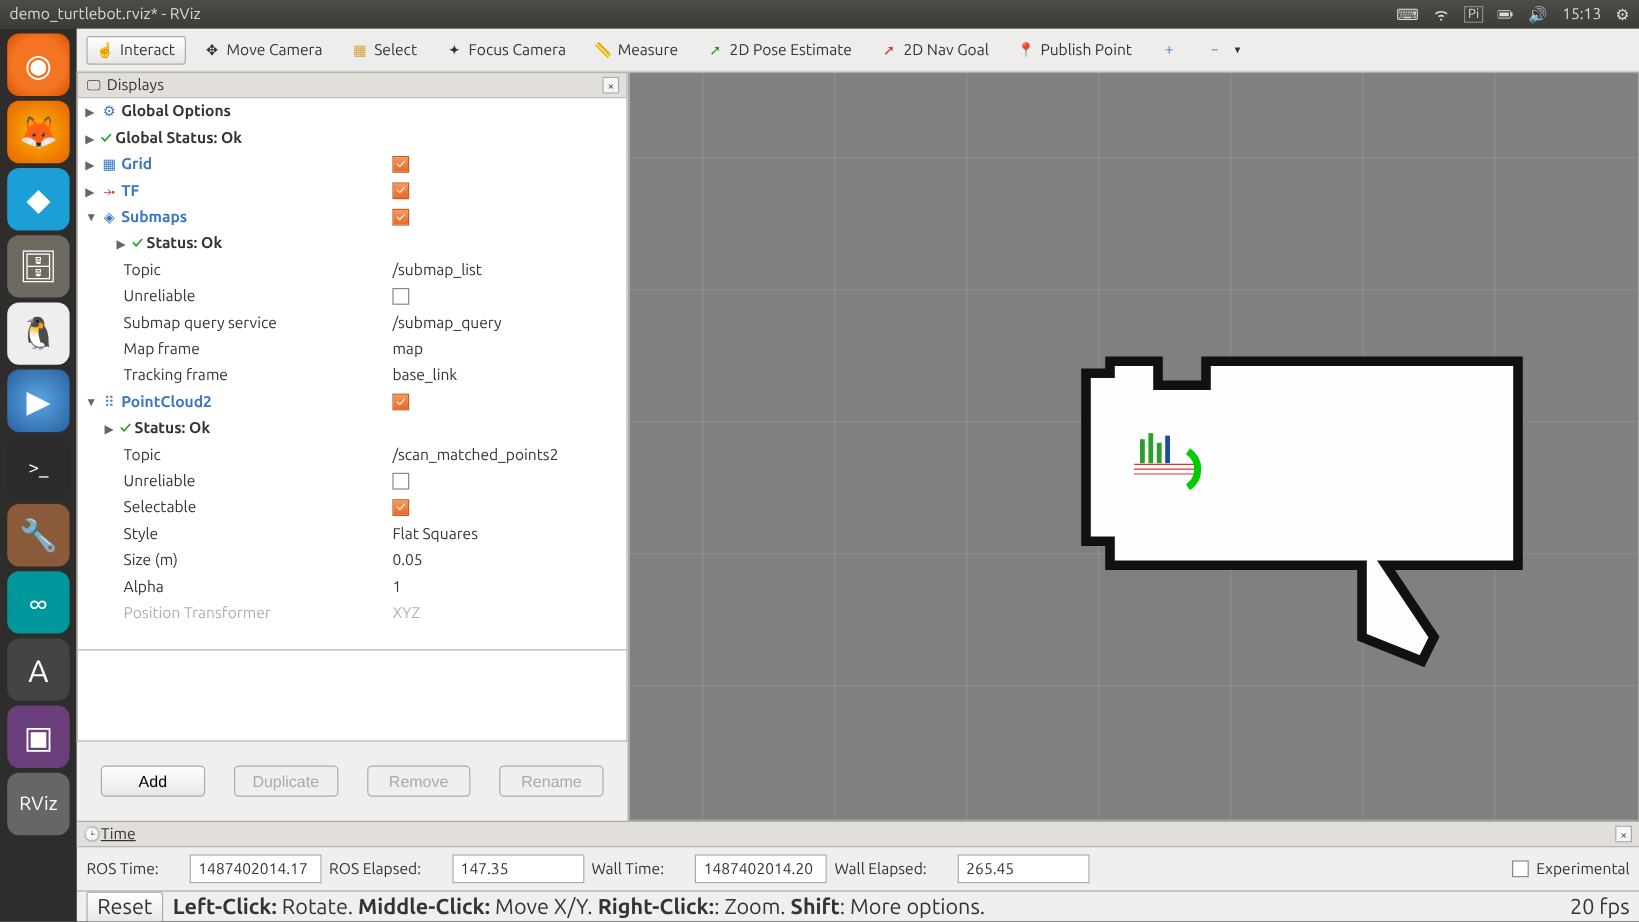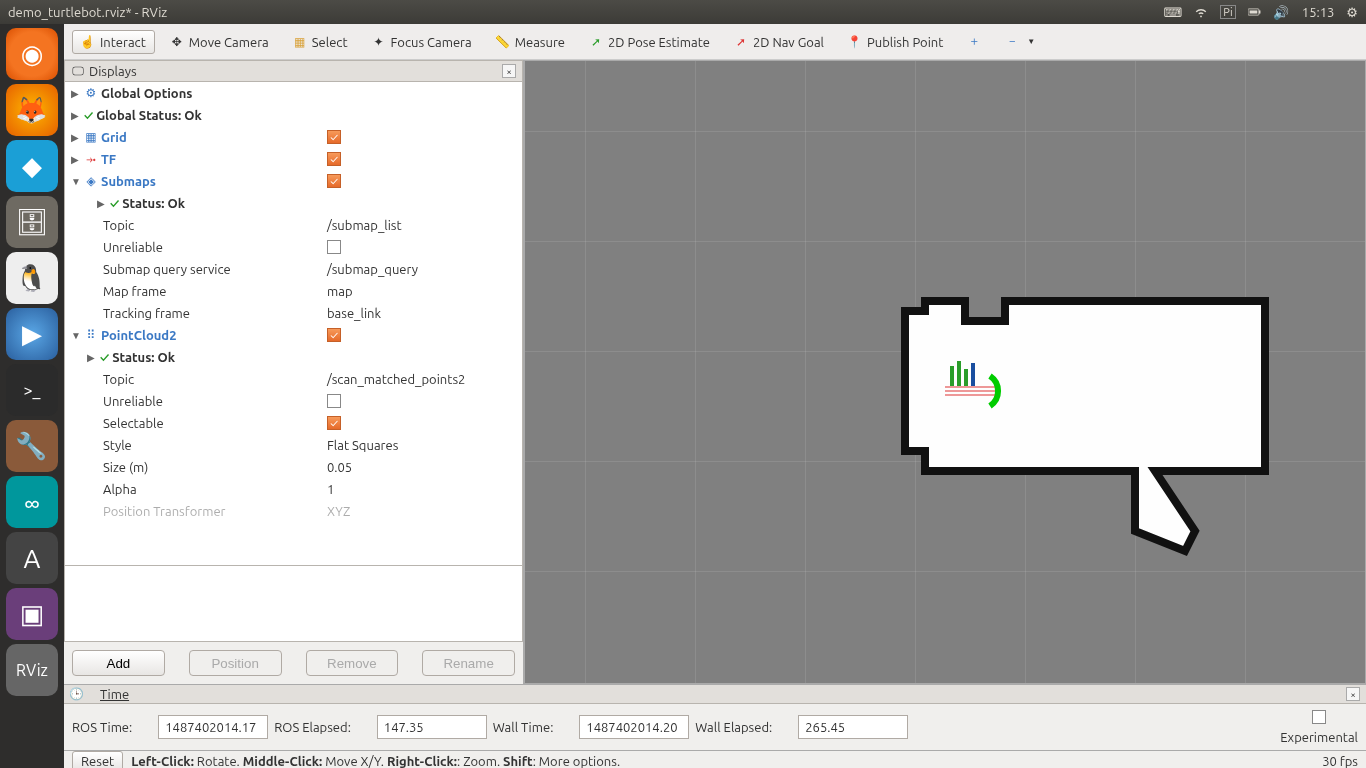--- a/index.html
+++ b/index.html
@@ -49,36 +49,36 @@
 .indent-1 { padding-left: 16px; }
 .indent-2 { padding-left: 32px; }
 .bold { font-weight: bold; }
 .blue { color: #3a78c4; }
 .check { color: #2a9d2a; font-weight: bold; }
 .ico-small { width: 14px; height: 14px; display:inline-flex; align-items:center; justify-content:center; font-size:12px; }
 .cb { width: 14px; height: 14px; border: 1px solid #888; display: inline-flex; align-items:center; justify-content:center; background:#fff; font-size:11px; }
 .cb.checked { background: linear-gradient(#f79a5a,#e66a2a); color:#fff; border-color:#c56028; }
 
 .desc-box { height: 76px; background: #fff; border: 1px solid #b8b4ae; border-top: none; }
-.btn-row { display: flex; gap: 24px; padding: 8px; }
+.btn-row { display: flex; gap: 24px; padding: 20px; }
 .btn { flex: 1; height: 26px; border: 1px solid #b0aaa4; background: linear-gradient(#fff,#e8e6e4); border-radius: 4px; cursor: pointer; display:flex; align-items:center; justify-content:center; }
 .btn:disabled, .btn.disabled { color: #aaa; background: #f0efed; }
 
 .viz { flex: 1; background: #808080; position: relative; border: 1px solid #aaa; }
 .grid-line { position: absolute; background: rgba(255,255,255,0.1); }
 .map-img { position: absolute; left: 360px; top: 210px; width: 400px; height: 300px; }
 
 .time-panel { height: 84px; border-top: 1px solid #aaa; display:flex; flex-direction:column; }
 .time-header { height: 22px; background: #e2dfdb; border-bottom: 1px solid #b8b4ae; padding: 2px 6px; display:flex; align-items:center; }
 .time-row { display: flex; align-items: center; gap: 6px; padding: 6px 8px; }
 .time-field { border: 1px solid #b0aaa4; background:#fff; padding: 3px 6px; min-width: 110px; height:24px; display:inline-flex; align-items:center;margin-left:20px; }
 .time-label { font-size: 13px; }
-.exp-check { margin-left: auto; display:flex; align-items:center; gap:6px;flex-direction:column; }
-
-.status-bar { height: 26px; border-top: 1px solid #aaa; display:flex; align-items:center; padding: 0 8px; font-size:13px; }
+.exp-check { margin-left: auto; display:flex; align-items:center; gap:6px; }
+
+.status-bar { height: 26px; border-top: 1px solid #aaa; display:flex; align-items:center; padding: 0 8px; font-size:18px; }
 .reset-btn { border: 1px solid #b0aaa4; background: linear-gradient(#fff,#e8e6e4); border-radius:3px; padding: 2px 8px; margin-right: 8px; cursor:pointer; }
 .fps { margin-left: auto; color:#333; }
 
 svg.icon { width: 14px; height: 14px; }
 </style>
 </head>
 <body>
 
 <div class="menubar">
   <span class="menubar-title">demo_turtlebot.rviz* - RViz</span>
@@ -341,21 +341,21 @@
                 </div>
               <div class="col2">
                   <span>XYZ</span>
                 </div>
             </div>
           </div>
         </div>
         <div class="desc-box"></div>
         <div class="btn-row">
           <button class="btn">Add</button>
-          <button class="btn disabled">Position</button>
+          <button class="btn disabled">Duplicate</button>
           <button class="btn disabled">Remove</button>
           <button class="btn disabled">Rename</button>
         </div>
       </div>
 
       <div class="viz">
 
         <div class="grid-line" style="left:0;right:0;top:70px;height:1px;"></div>
         <div class="grid-line" style="left:0;right:0;top:180px;height:1px;"></div>
         <div class="grid-line" style="left:0;right:0;top:290px;height:1px;"></div>
@@ -381,21 +381,21 @@
             <rect x="16" y="-28" width="4" height="23" fill="#1a4fa0"></rect>
             <path d="M 35 -15 A 18 18 0 0 1 35 15" fill="none" stroke="#0c0" stroke-width="6"></path>
           </g>
         </svg>
       </div>
     </div>
 
     <div class="time-panel">
       <div class="time-header">
         <span class="ico-small">🕒</span>
-        <span style="margin-left:16px;text-decoration:underline;">Time</span>
+        <span style="margin-left:0;text-decoration:underline;">Time</span>
         <span class="close" style="margin-left:auto;border:1px solid #aaa;width:14px;height:14px;display:flex;align-items:center;justify-content:center;font-size:10px;background:#f6f6f6;">×</span>
       </div>
       <div class="time-row">
         <span class="time-label">ROS Time:</span>
         <span class="time-field">1487402014.17</span>
         <span class="time-label">ROS Elapsed:</span>
         <span class="time-field">147.35</span>
         <span class="time-label">Wall Time:</span>
         <span class="time-field">1487402014.20</span>
         <span class="time-label">Wall Elapsed:</span>
@@ -403,17 +403,17 @@
         <label class="exp-check">
           <span class="cb"></span>
           <span>Experimental</span>
         </label>
       </div>
       <div class="status-bar">
         <span class="reset-btn">Reset</span>
         <span>
           <b>Left-Click:</b> Rotate. <b>Middle-Click:</b> Move X/Y. <b>Right-Click:</b>: Zoom. <b>Shift</b>: More options.
         </span>
-        <span class="fps">30 fps</span>
+        <span class="fps">20 fps</span>
       </div>
     </div>
   </div>
 </div>
 
 </body></html>

